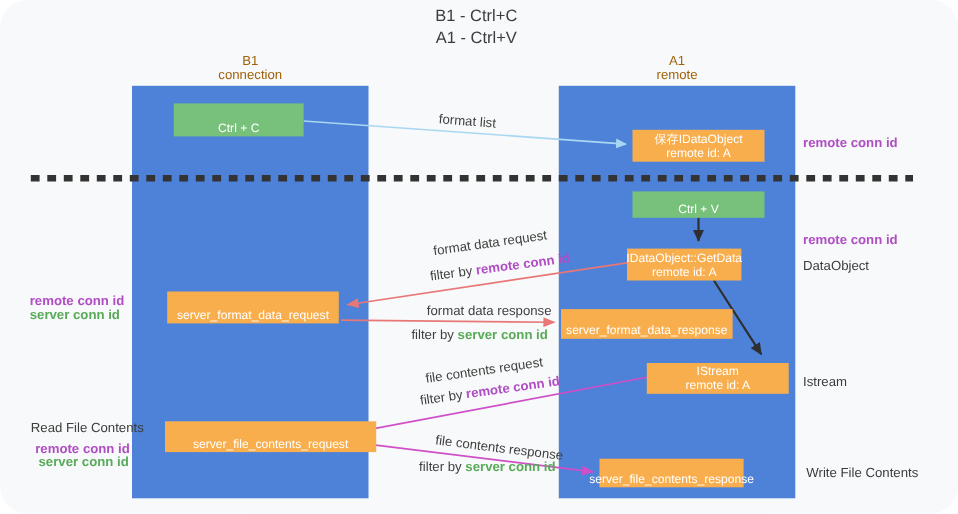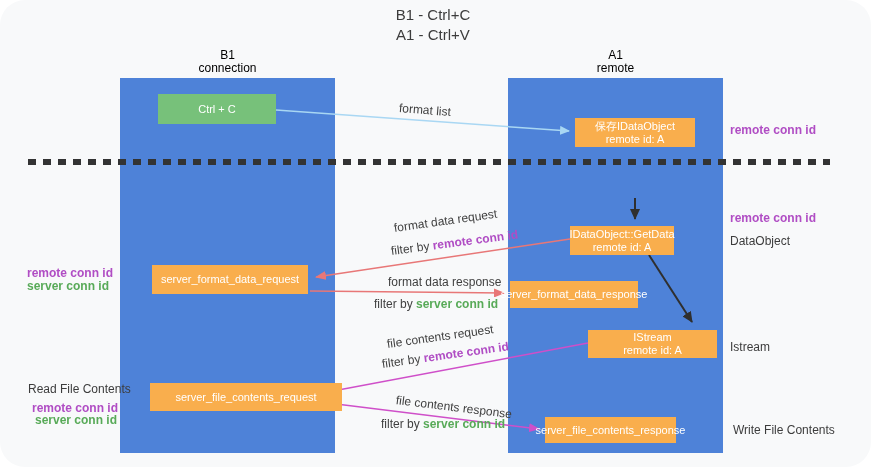--- a/index.html
+++ b/index.html
@@ -2,27 +2,27 @@
 <html style="--c-bg: #f8f9fa; --c-blue: #4e82d8; --c-green: #77c17a; --c-orange: #f9ae4d; --c-purple: #b04dc4; --c-lgreen: #58aa58; --c-red: #e87777; --c-magenta: #cf4fc9; --c-lblue: #a9d7f3; --c-dark: #2f2f2f; --c-dash: #333333; --c-text: #3c3c3c;"><head>
 <meta charset="utf-8">
 <style>
   html,body{margin:0;padding:0;}
   body{font-family:"Liberation Sans","DejaVu Sans",sans-serif;}
   #stage{position:relative;width:871px;height:467px;background:var(--c-bg);overflow:hidden;border-radius:25px;}
 
   .title{position:absolute;left:308px;top:5px;width:250px;text-align:center;
          font-size:15px;line-height:20px;color:var(--c-text);}
   .col-header{position:absolute;width:215px;text-align:center;font-size:12px;
-              line-height:13px;color:#000000;}
+              line-height:13px;color:#a16207;}
   .column{position:absolute;top:78px;width:215px;height:375px;background:var(--c-blue);z-index:1;}
 
   svg.overlay{position:absolute;left:0;top:0;z-index:2;}
 
   .node{position:absolute;z-index:3;display:flex;flex-direction:column;align-items:center;
-        justify-content:center;color:#ffffff;font-size:11px;line-height:13px;text-align:center;}
+        justify-content:flex-end;color:#ffffff;font-size:11px;line-height:13px;text-align:center;}
   .node.green{background:var(--c-green);}
   .node.orange{background:var(--c-orange);}
 
   .lbl{position:absolute;z-index:4;white-space:nowrap;font-size:12px;color:var(--c-text);}
   .lbl.purple{color:var(--c-purple);font-weight:bold;}
   .lbl.lgreen{color:var(--c-lgreen);font-weight:bold;}
 
   .anno{position:absolute;z-index:4;white-space:nowrap;font-size:12px;color:#3f3f3f;
         transform-origin:left center;}
   .anno .purple{color:var(--c-purple);font-weight:bold;}
@@ -85,31 +85,34 @@
 
   <div class="node green" style="left:158px;top:94px;width:118px;height:30px;">
     <span>Ctrl + C</span>
   </div>
 
   <div class="node orange" style="left:575px;top:118px;width:120px;height:29px;">
     <span>保存IDataObject</span>
     <span>remote id: A</span>
   </div>
 
+  <div class="node green" style="left:575px;top:174px;width:120px;height:24px;">
+    <span>Ctrl + V</span>
+  </div>
 
   <div class="node orange" style="left:570px;top:226px;width:104px;height:29px;">
     <span>IDataObject::GetData</span>
     <span>remote id: A</span>
   </div>
 
   <div class="node orange" style="left:152px;top:265px;width:156px;height:29px;">
     <span>server_format_data_request</span>
   </div>
 
-  <div class="node orange" style="left:510px;top:281px;width:128px;height:27px;">
+  <div class="node orange" style="left:510px;top:281px;width:156px;height:27px;">
     <span>server_format_data_response</span>
   </div>
 
   <div class="node orange" style="left:588px;top:330px;width:129px;height:28px;">
     <span>IStream</span>
     <span>remote id: A</span>
   </div>
 
   <div class="node orange" style="left:150px;top:383px;width:192px;height:28px;">
     <span>server_file_contents_request</span>

